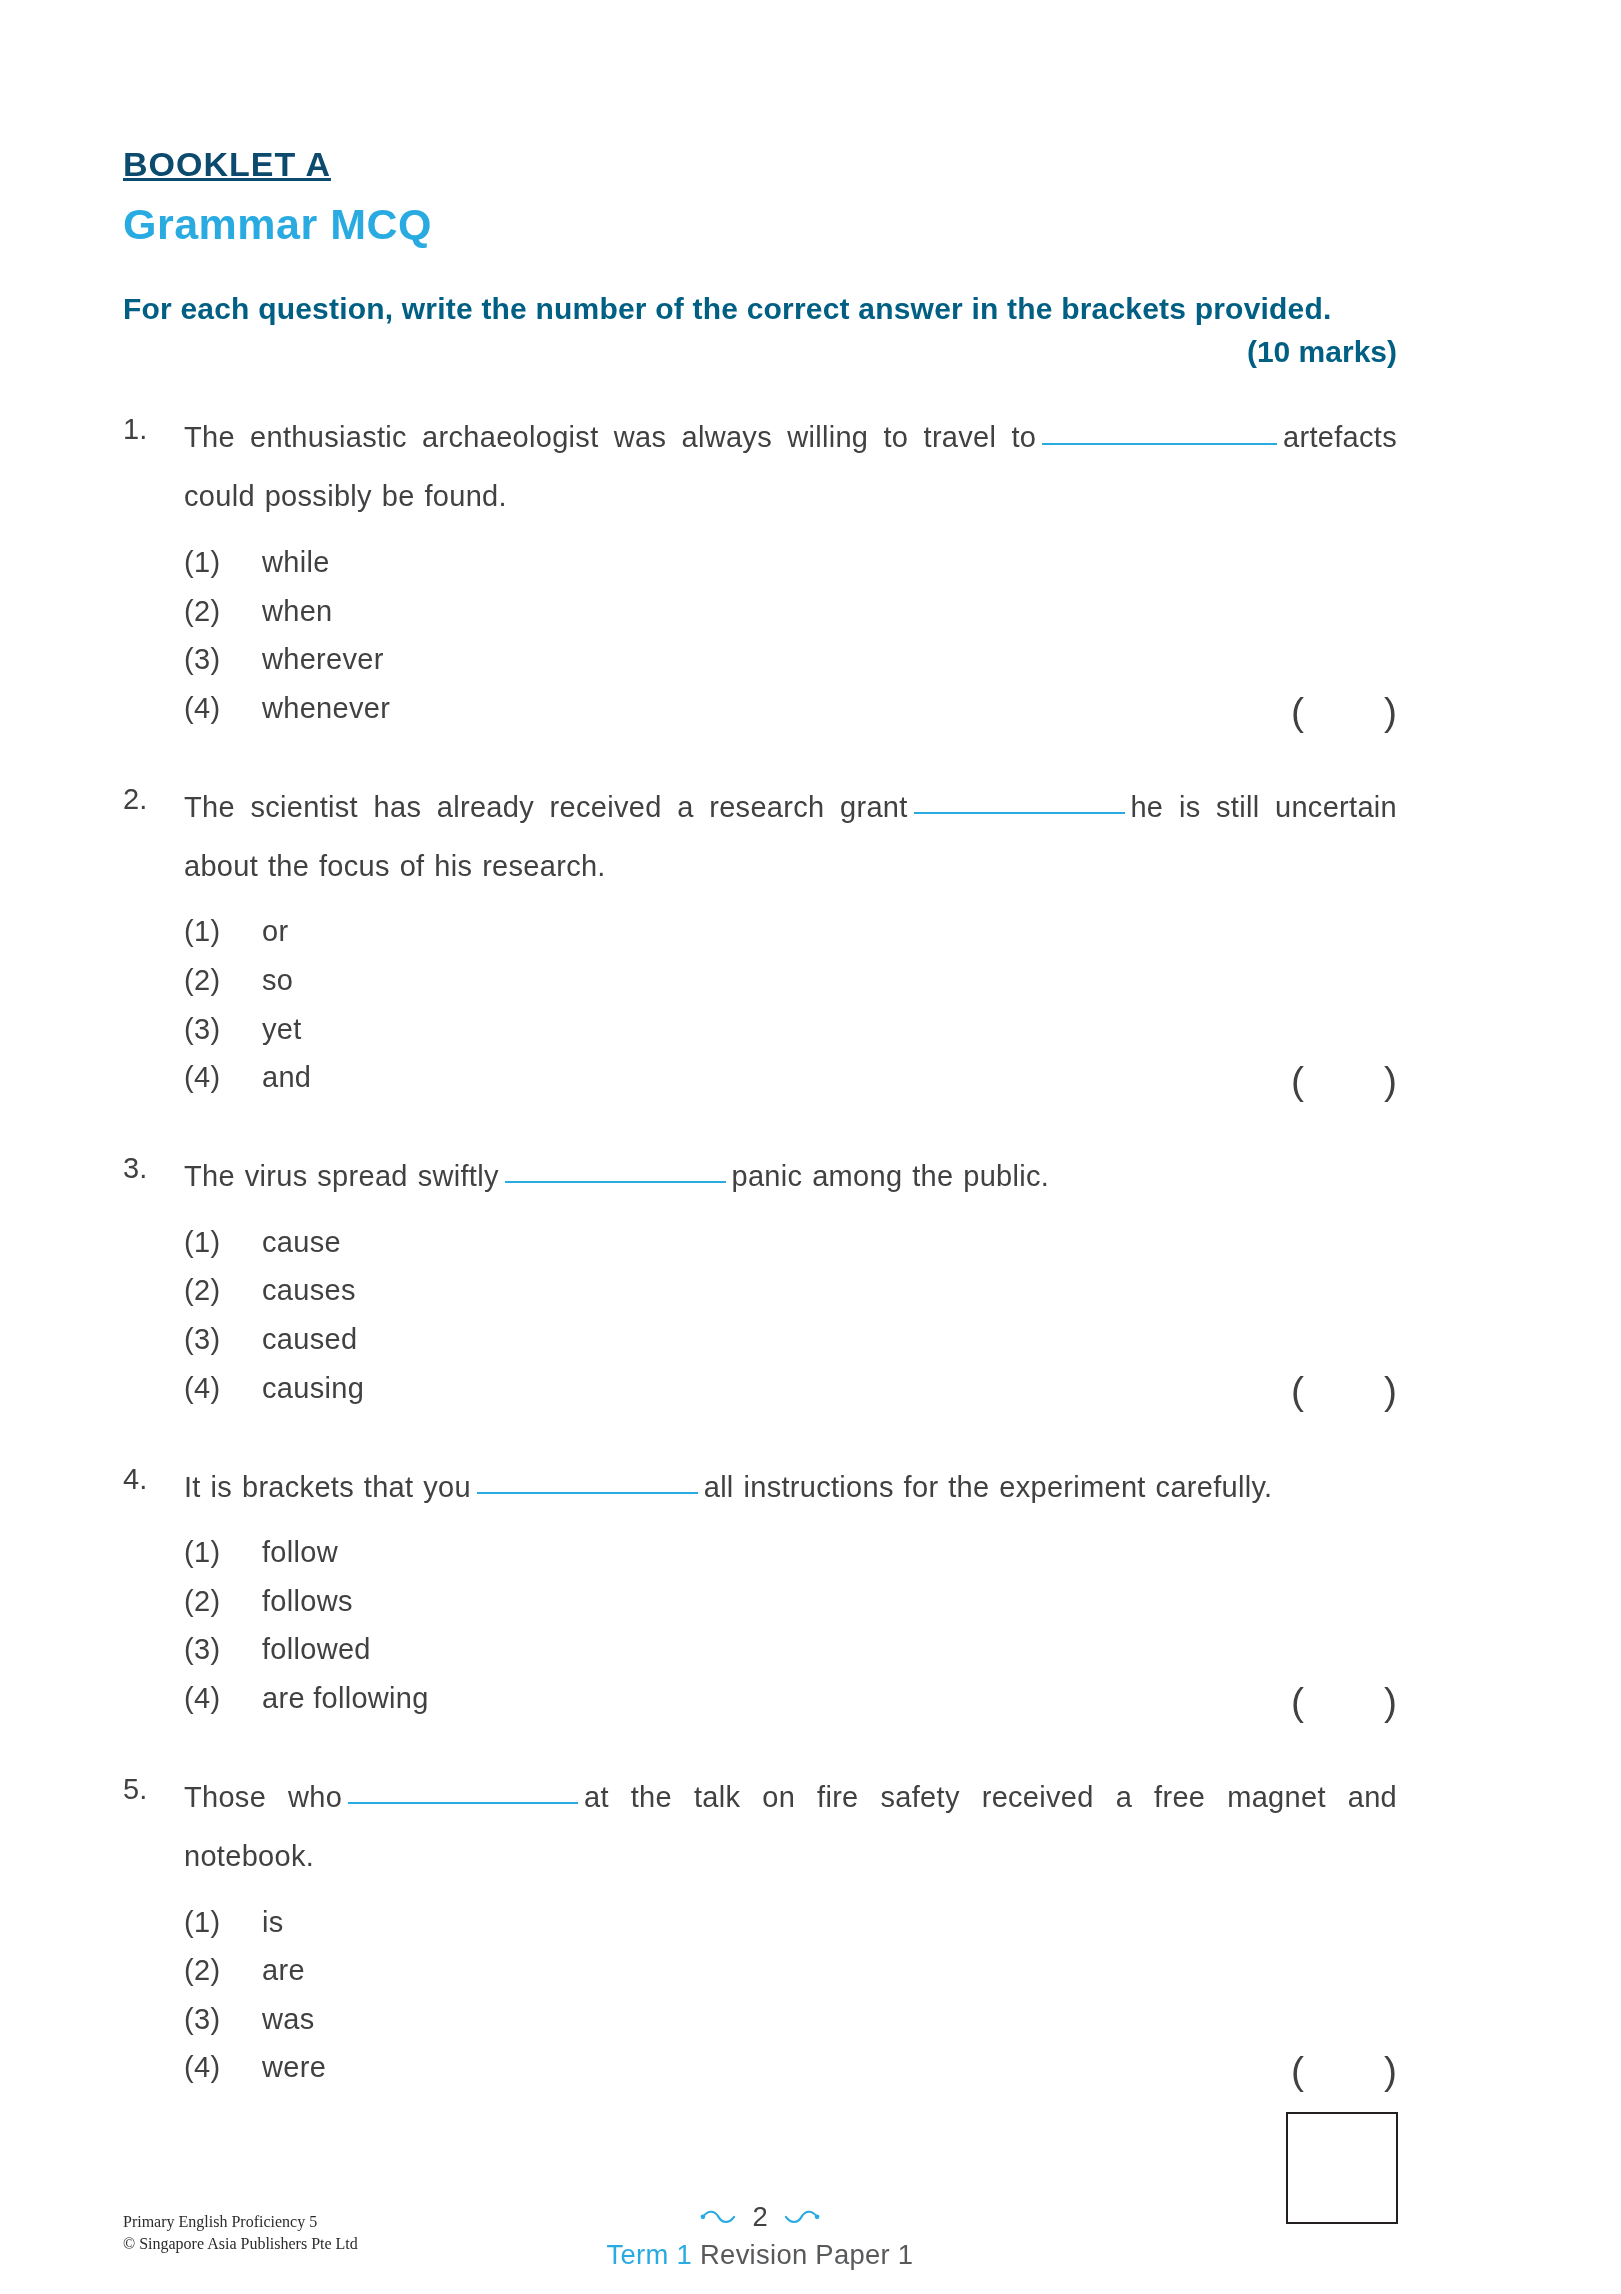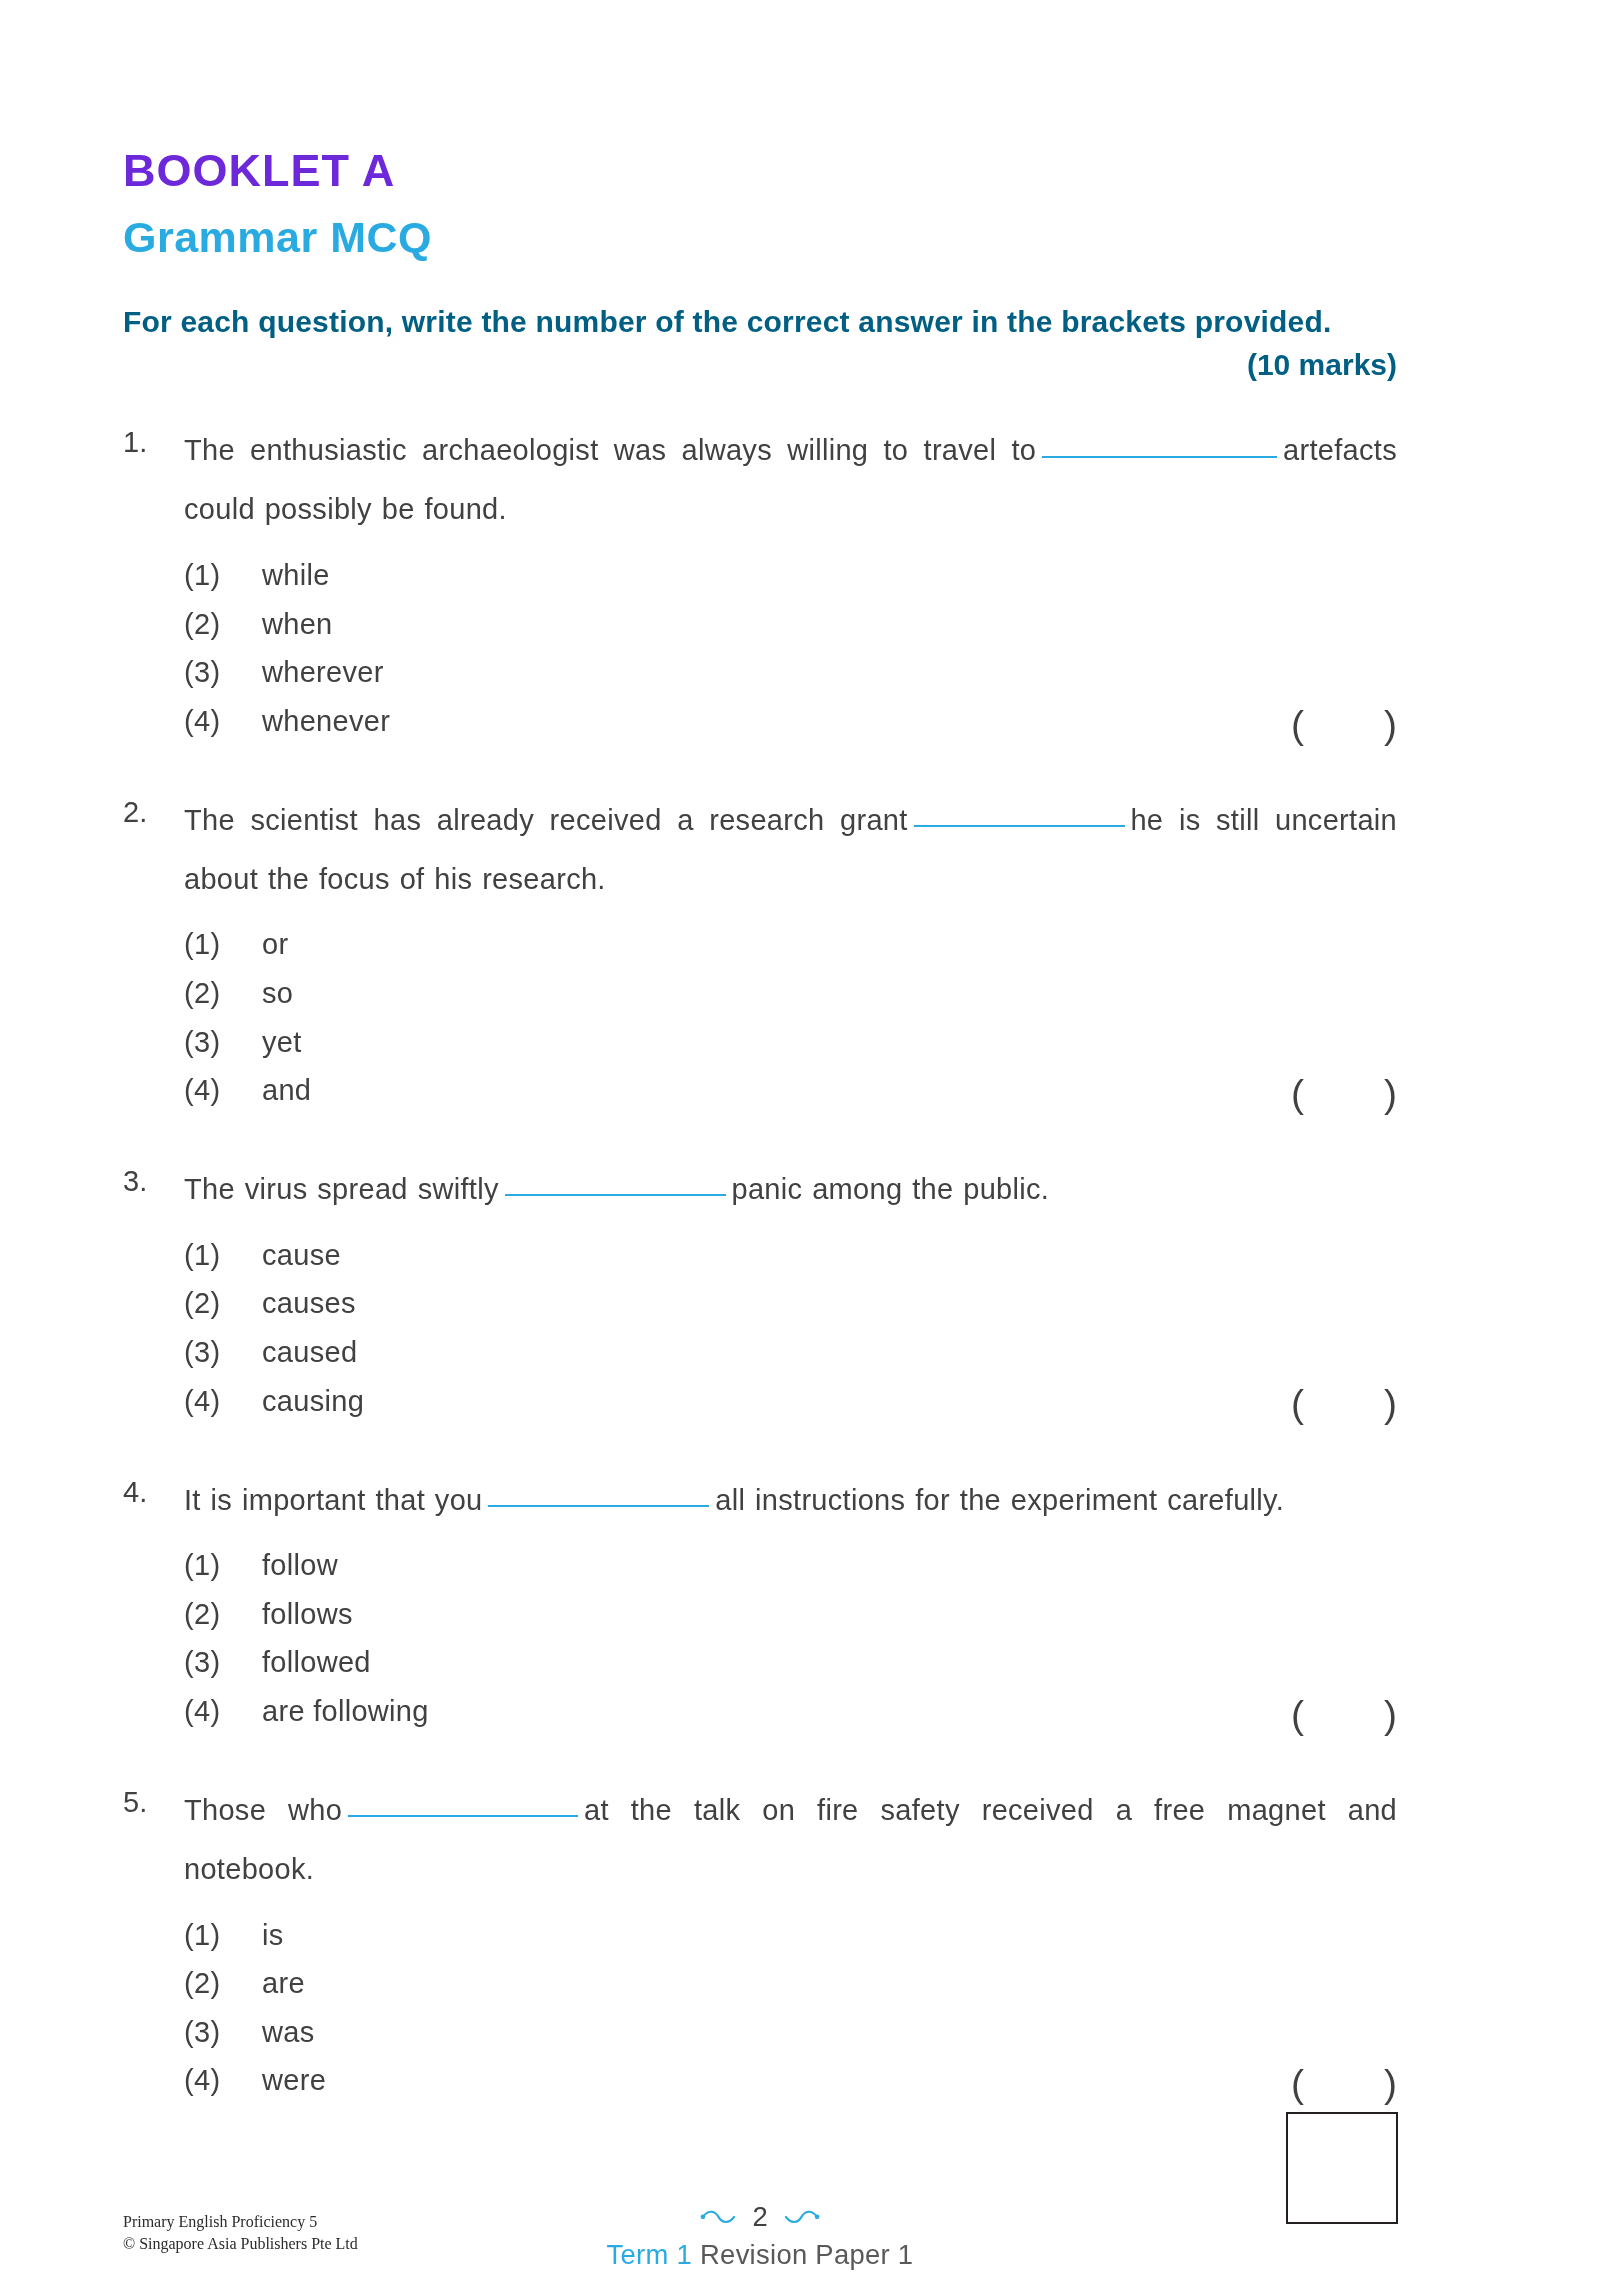--- a/index.html
+++ b/index.html
@@ -3,21 +3,21 @@
 <meta charset="utf-8">
 <style>
   * { margin:0; padding:0; box-sizing:border-box; }
   html,body { background:#ffffff; }
   body {
     width:1621px; height:2295px; position:relative; overflow:hidden;
     font-family:"Liberation Sans", sans-serif; color:#414042;
   }
   .content { position:absolute; left:123px; top:145px; width:1274px; }
 
-  .booklet-title { font-size:45px; font-weight:bold; color:#6d28d9; letter-spacing:1px; }
+  .booklet-title { font-size:34px; font-weight:bold; color:#0c4a6e; letter-spacing:1px;text-decoration:underline; }
   .section-title { font-size:43px; font-weight:bold; color:#29abe2; margin-top:15.7px; letter-spacing:0.5px; }
   .instructions  { margin-top:43px; font-size:30px; font-weight:bold; color:#005f83; letter-spacing:0.2px; }
   .marks         { text-align:right; font-size:30px; font-weight:bold; color:#005f83; margin-top:9.8px; }
 
   .questions { margin-top:39px; }
   .question  { display:flex; margin-bottom:55px; }
   .q-num     { flex:0 0 61px; font-size:29px; line-height:42px; }
   .q-body    { flex:1; min-width:0; }
   .q-text    { font-size:29px; line-height:59px; text-align:justify; letter-spacing:0.3px; word-spacing:1.5px; }
   .blank     { display:inline-block; height:4.9px; border-bottom:2.9px solid #29abe2; margin:0 5.9px 2.9px 5.9px; vertical-align:baseline; }
@@ -148,21 +148,21 @@
     <span class="opt-num">(4)</span>
     <span class="opt-label">causing</span>
   </div>
 </div>
     </div>
   </div>
 
   <div class="question">
     <div class="q-num">4.</div>
     <div class="q-body">
-      <p class="q-text"><span>It is important that you</span><span class="blank" style="width: 221px;"></span><span>all instructions for the experiment carefully.</span></p>
+      <p class="q-text"><span>It is brackets that you</span><span class="blank" style="width: 221px;"></span><span>all instructions for the experiment carefully.</span></p>
       <div class="options">
         <div class="brackets">
               <span>(</span>
               <span class="close">)</span>
             </div>
 
   <div class="option">
     <span class="opt-num">(1)</span>
     <span class="opt-label">follow</span>
   </div>

